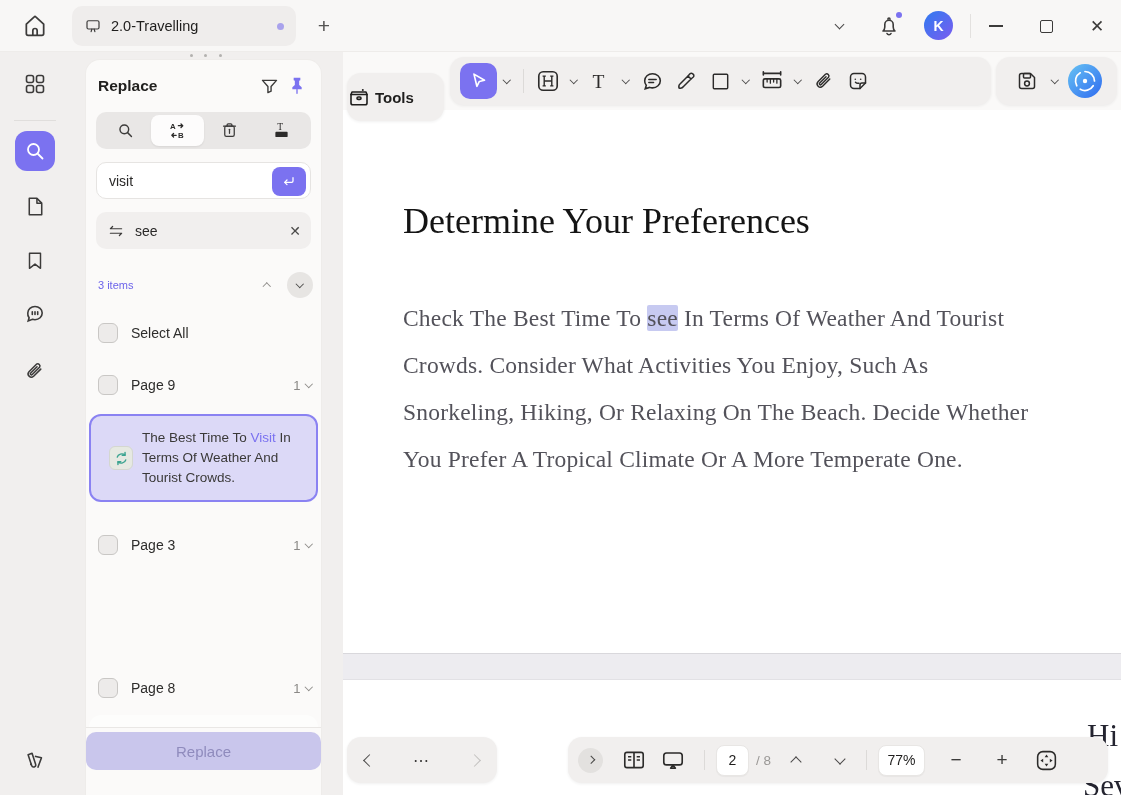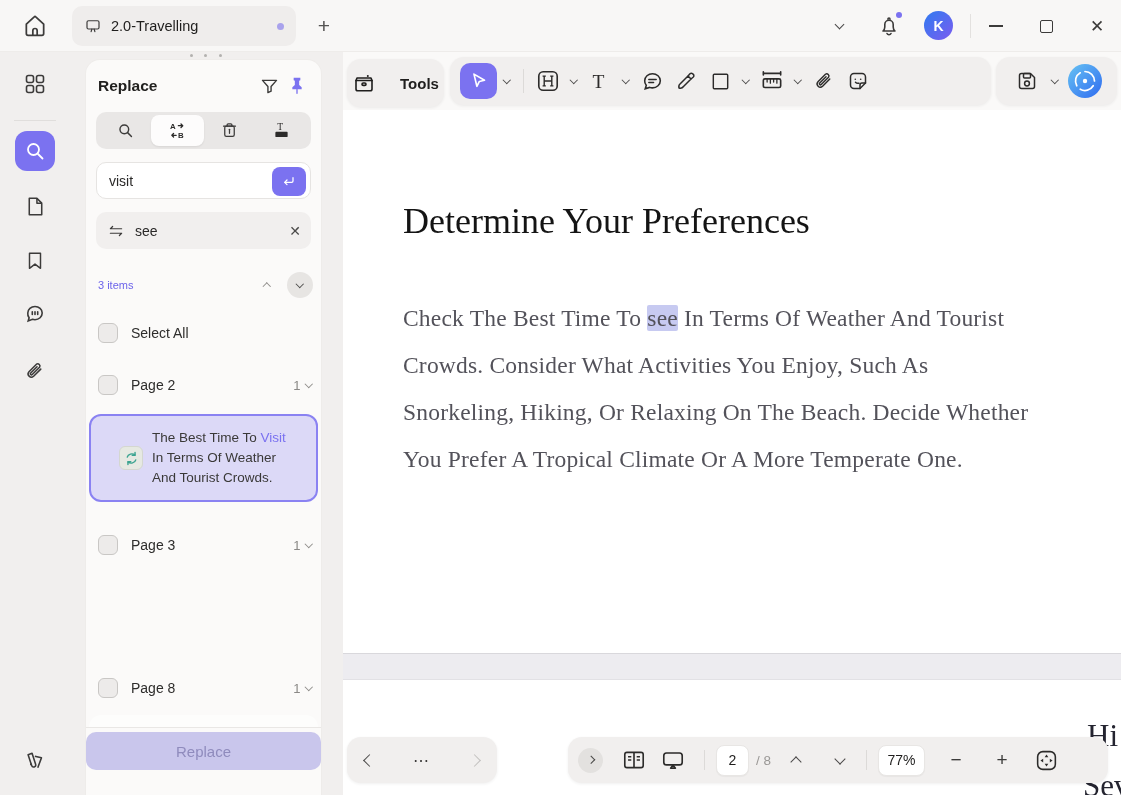--- a/index.html
+++ b/index.html
@@ -51,21 +51,21 @@
   #swap-ic { margin-left:11px; display:flex; }
   #clear-btn { position:absolute; right:10px; font-size:14px; color:#4a4948; cursor:pointer; }
   #items-row { position:absolute; left:12px; right:8px; top:212px; height:26px; display:flex; align-items:center; }
   #items-count { font-size:11px; color:#6c63ea; flex:1; cursor:pointer; }
   #collapse-chevron { width:24px; display:flex; justify-content:center; cursor:pointer; }
   #expand-circle { width:26px; height:26px; border-radius:50%; background:#e7e5e3; display:flex; align-items:center; justify-content:center; cursor:pointer; margin-left:8px; }
   .check-row { position:absolute; left:12px; right:10px; height:30px; display:flex; align-items:center; cursor:pointer; }
   .checkbox { width:20px; height:20px; border-radius:6px; background:#edebea; border:1.5px solid #c9c7c5; margin-right:13px; flex:none; cursor:pointer; }
   .check-row .lbl { font-size:14px; color:#2e2d2c; flex:1; }
   .count-wrap { display:flex; align-items:center; gap:5px; color:#8a8886; font-size:13px; cursor:pointer; }
-  .result-card { position:absolute; left:3px; width:229px; border-radius:12px; background:#fdfdfc; display:flex; padding:12px 28px; gap:9px; cursor:pointer; }
+  .result-card { position:absolute; left:3px; width:229px; border-radius:12px; background:#fdfdfc; display:flex; padding:12px 18px; gap:9px; cursor:pointer; }
   .result-card.selected { background:#dcd9f7; border:2px solid #8a82f2; }
   .swap-badge { width:24px; height:24px; border-radius:6px; background:#e6e9e2; border:1px solid #d4d7d0; display:flex; align-items:center; justify-content:center; flex:none; align-self:center; }
   .result-text { font-size:13.5px; line-height:20px; color:#3a3938; }
   .match-word { color:#7b72f0; }
   #partial-card { position:absolute; left:3px; top:655px; width:229px; height:12px; border-radius:12px 12px 0 0; background:#fdfdfc; }
   #panel-footer-line { position:absolute; left:0; top:667px; width:235px; height:1px; background:#e9e7e5; }
   #replace-btn { position:absolute; left:0px; top:672px; width:235px; height:38px; border-radius:10px; background:#c9c6ec; color:#8f8bbd; font-size:15px; display:flex; align-items:center; justify-content:center; cursor:pointer; }
 
   
   #main { position:absolute; left:343px; top:52px; width:778px; height:743px; background:#faf9f8; overflow:hidden; }
@@ -73,21 +73,21 @@
   #page-separator { position:absolute; left:0; top:543px; width:778px; height:27px; background:#edecf0; border-top:1px solid #d9d8dc; border-bottom:1px solid #e2e1e5; }
   #doc-heading { position:absolute; left:60px; top:90px; font-family:"Liberation Serif",serif; font-size:36px; color:#141414; white-space:nowrap; }
   #doc-paragraph { position:absolute; left:60px; top:185px; width:628px; font-family:"Liberation Serif",serif; font-size:23.5px; line-height:47px; color:#53525a; letter-spacing:.2px; }
   #doc-paragraph .hl { background:#c7caf1; border-radius:2px; }
   .edge-frag { position:absolute; font-family:Liberation Serif, serif; color:#242430; z-index:1; white-space:nowrap; }
   #edge-frag-top { left:744px; top:666px; font-size:31px; }
   #edge-frag-bottom { left:740px; top:716px; font-size:31px; }
 
   
   .float-group { position:absolute; background:#f1efee; border-radius:14px; box-shadow:0 1px 3px rgba(40,40,40,.07); display:flex; align-items:center; z-index:5; }
-  #tools-group { left:4px; top:7px; width:97px; height:48px; justify-content:center; gap:24px; cursor:pointer; }
+  #tools-group { left:4px; top:21px; width:97px; height:48px; gap:4px; cursor:pointer; }
   #tools-label { font-size:15px; font-weight:bold; color:#1f1e1d; }
   #main-tool-group { left:107px; top:5px; width:541px; height:48px; padding:0 10px; gap:2px; }
   #right-tool-group { left:653px; top:5px; width:121px; height:48px; justify-content:center; gap:4px; }
   .tool { height:36px; min-width:32px; display:flex; align-items:center; justify-content:center; border-radius:10px; cursor:pointer; }
   .tool.active { background:#7b72f0; width:37px; }
   .tool-chev { width:16px; height:36px; display:flex; align-items:center; justify-content:center; cursor:pointer; }
   .tool-div { width:1px; height:24px; background:#dcdad8; margin:0 6px; }
   #ai-btn { width:36px; height:36px; border-radius:50%; display:flex; align-items:center; justify-content:center; cursor:pointer; }
 
   
@@ -331,21 +331,21 @@
         </span>
     </div>
 
     <div class="check-row" style="top:258px">
       <span class="checkbox"></span>
       <span class="lbl">Select All</span>
     </div>
 
     <div class="check-row" style="top:310px">
       <span class="checkbox"></span>
-      <span class="lbl">Page 2</span>
+      <span class="lbl">Page 9</span>
       <span class="count-wrap">
         <span>1</span>
         <i class="chev down sm gray"></i>
       </span>
     </div>
 
     <div class="result-card selected" style="top:354px">
       <span class="swap-badge">
         <svg width="17" height="17" viewBox="0 0 24 24" fill="none" stroke="#3aa390" stroke-width="2" stroke-linecap="round" stroke-linejoin="round">
             <path d="M6 10a6.5 5.5 0 0 1 11-2.8"></path>

